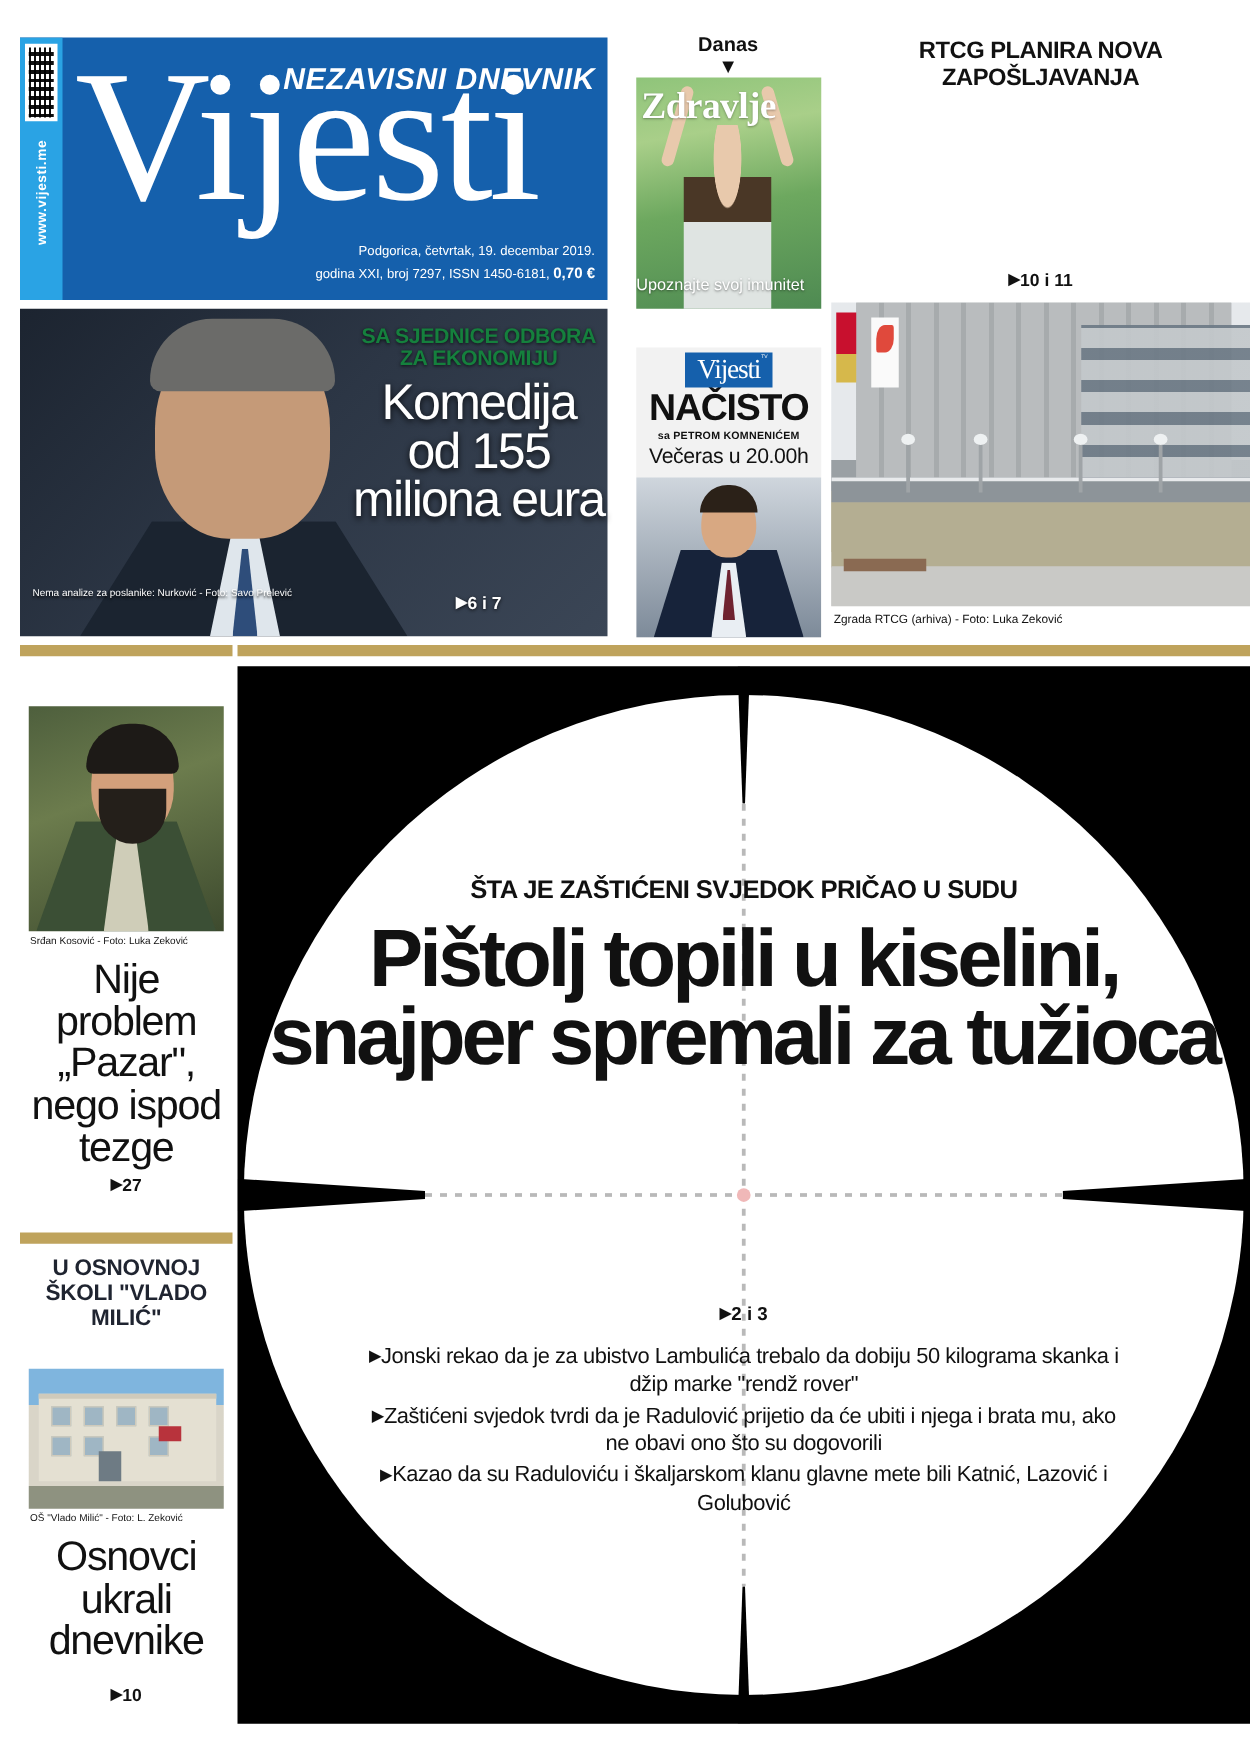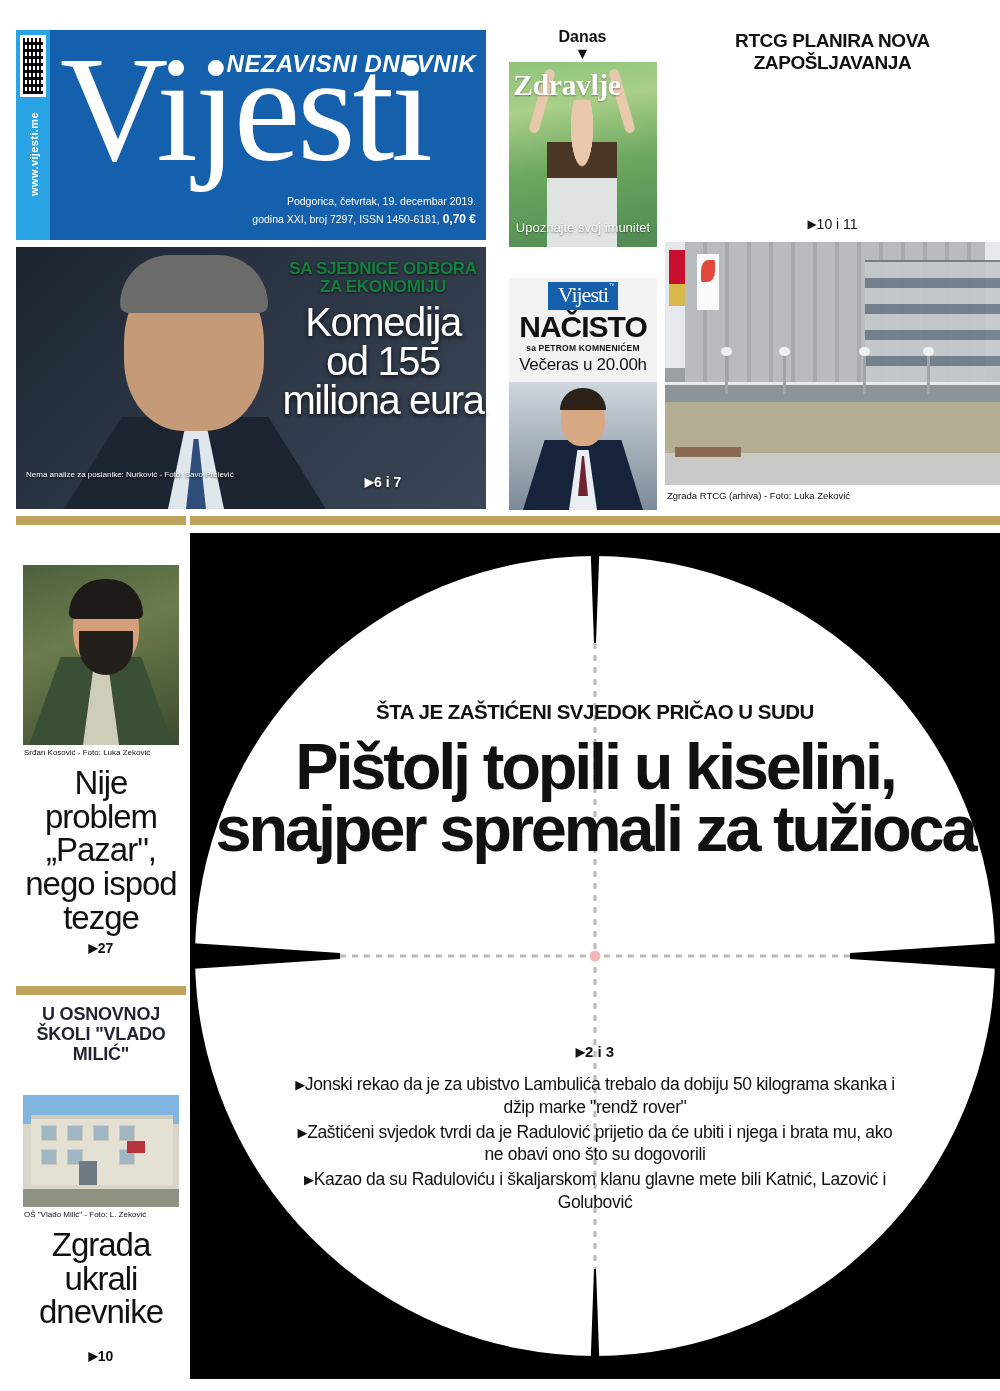--- a/index.html
+++ b/index.html
@@ -88,21 +88,21 @@
     font-size:30px; font-weight:bold; color:#fff; letter-spacing:-.5px;
     text-shadow:0 1px 2px rgba(0,0,0,.35);
   }
   .mag-topbox {
     position:absolute; right:8px; top:44px; width:62px; height:48px;
     font-size:4.5px; color:#fff; line-height:2; text-align:center;
     padding-top:4px;
   }
   .mag-bottom {
     position:absolute; left:0; right:0; bottom:12px;
-    text-align:center; color:#fff; font-size:13px;
+    color:#fff; font-size:13px;
     text-shadow:0 1px 2px rgba(0,0,0,.5);
   }
 
   
   .nacisto {
     position:absolute; left:509px; top:278px; width:148px; height:232px;
     background:#f2f2f2; overflow:hidden; text-align:center;
   }
   .nacisto .vlogo {
     display:inline-block; margin-top:4px; background:#1560ac;
@@ -159,21 +159,21 @@
     font-size:19px; font-weight:bold; color:#111; letter-spacing:-.4px;
     text-align:center;
   }
   .tr-headline {
     position:absolute; left:665px; top:54px; width:335px;
     font-size:47px; line-height:1.0; color:#111; letter-spacing:-1.8px;
     text-align:center; font-weight:normal;
   }
   .tr-pages {
     position:absolute; left:665px; top:216px; width:335px;
-    text-align:center; font-size:14px; font-weight:normal; color:#111;
+    text-align:center; font-size:14px; font-weight:bold; color:#111;
   }
   .rtcg-photo {
     position:absolute; left:665px; top:242px; width:335px; height:243px;
     background:linear-gradient(180deg,#e6e9ec 0 52%, #9aa0a4 52% 62%, #b9b39a 62% 82%, #cfcfcc 82% 100%);
     overflow:hidden;
   }
   .rtcg-photo .bldg {
     position:absolute; left:20px; top:0; width:300px; height:150px;
     background:
       repeating-linear-gradient(90deg,#b9bcbe 0 18px,#a7abad 18px 22px),
@@ -517,21 +517,21 @@
       <div class="win" style="left:44px"></div>
     <div class="win" style="left:70px"></div>
       <div class="win" style="left:96px"></div>
     <div class="win win2" style="left:18px"></div>
       <div class="win win2" style="left:44px"></div>
     <div class="win win2" style="left:96px"></div>
     <div class="door"></div>
       <div class="red"></div>
   </div>
   <div class="caption cap-sb2">OŠ "Vlado Milić" - Foto: L. Zeković</div>
-  <div class="sb-head sb2-head">Zgrada ukrali dnevnike</div>
+  <div class="sb-head sb2-head">Osnovci ukrali dnevnike</div>
   <div class="sb-pages sb2-pages"><span class="pg-tri">▶</span><span>10</span></div>
 
   <div class="scope">
     <div class="scope-circle"></div>
     <div class="ret-v-top2"></div>
     <div class="ret-v-dots"></div>
     <div class="ret-v-bottom"></div>
     <div class="ret-h-left"></div>
     <div class="ret-h-dots"></div>
     <div class="ret-h-right"></div>

